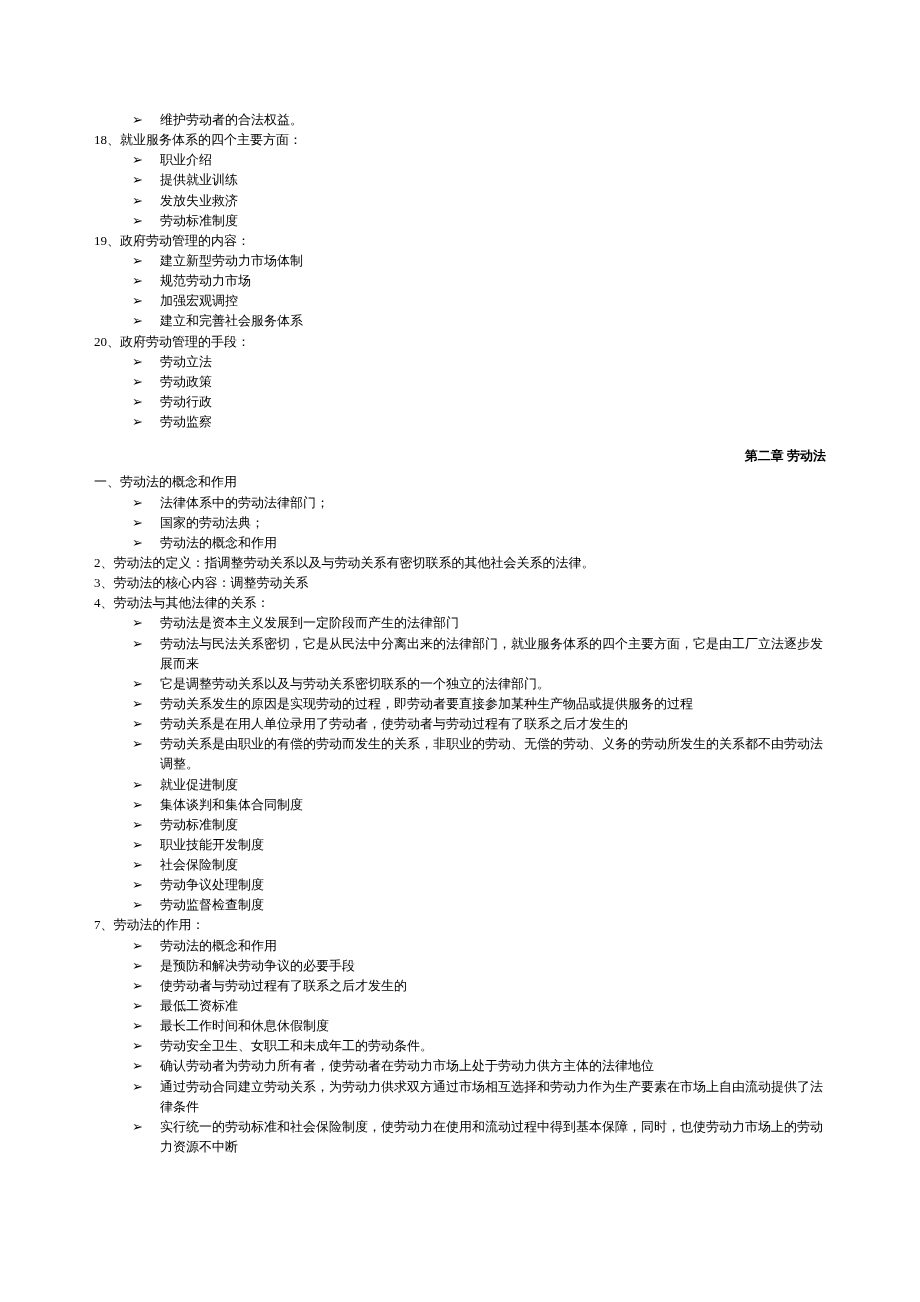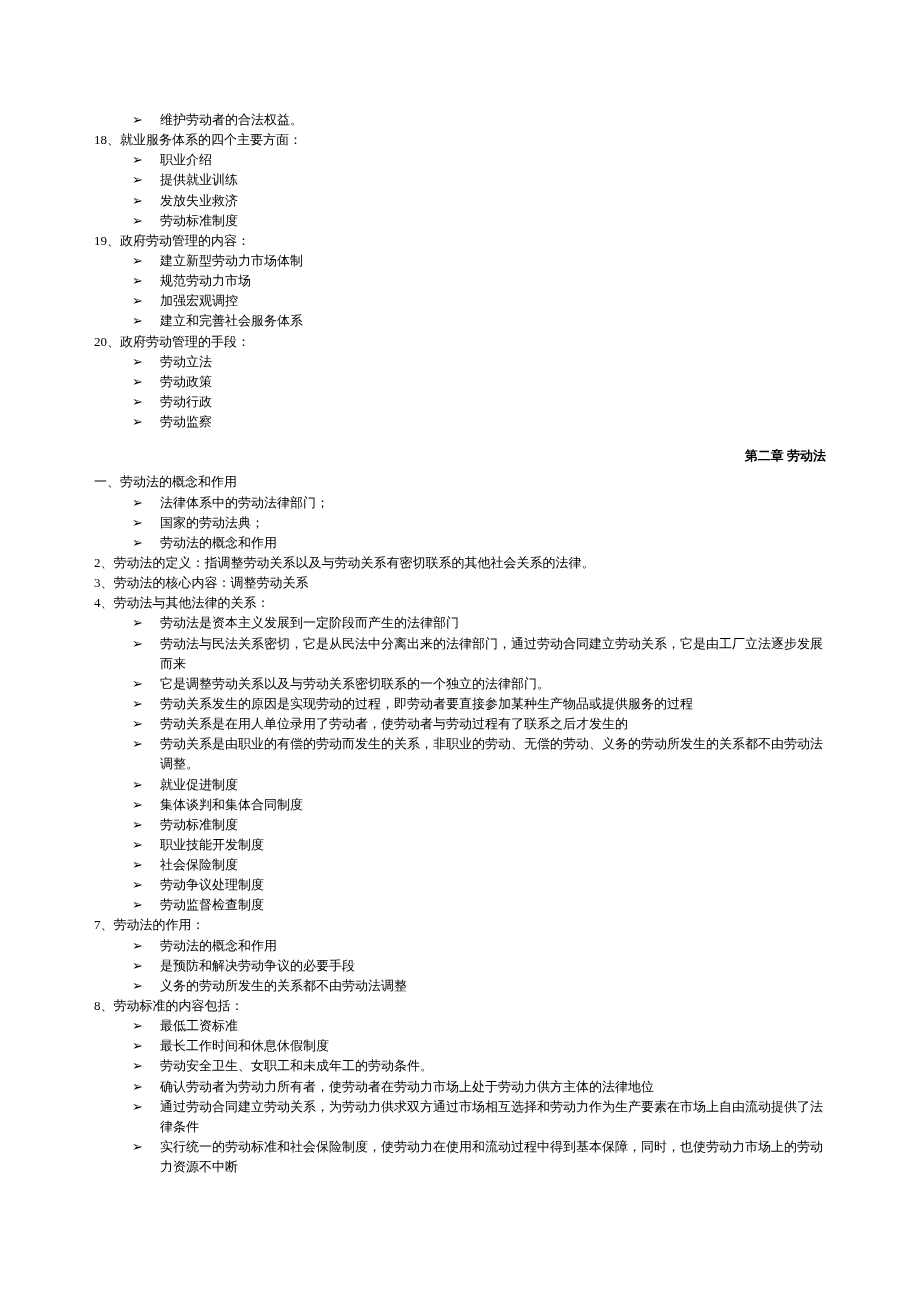--- a/index.html
+++ b/index.html
@@ -133,21 +133,21 @@
   <span class="line">3、劳动法的核心内容：调整劳动关系</span>
 
   <span class="line">4、劳动法与其他法律的关系：</span>
   <div>
       <div class="bullet-row">
         <span class="arrow">➢</span>
         <span class="txt">劳动法是资本主义发展到一定阶段而产生的法律部门</span>
       </div>
       <div class="bullet-row">
         <span class="arrow">➢</span>
-        <span class="txt">劳动法与民法关系密切，它是从民法中分离出来的法律部门，通过劳动合同建立劳动关系，它是由工厂立法逐步发展而来</span>
+        <span class="txt">劳动法与民法关系密切，它是从民法中分离出来的法律部门，就业服务体系的四个主要方面，它是由工厂立法逐步发展而来</span>
       </div>
       <div class="bullet-row">
         <span class="arrow">➢</span>
         <span class="txt">它是调整劳动关系以及与劳动关系密切联系的一个独立的法律部门。</span>
       </div>
     </div>
 
   <div>
       <div class="bullet-row">
         <span class="arrow">➢</span>
@@ -199,25 +199,24 @@
       <div class="bullet-row">
         <span class="arrow">➢</span>
         <span class="txt">劳动法的概念和作用</span>
       </div>
       <div class="bullet-row">
         <span class="arrow">➢</span>
         <span class="txt">是预防和解决劳动争议的必要手段</span>
       </div>
       <div class="bullet-row">
         <span class="arrow">➢</span>
-        <span class="txt">义务的劳动所发生的关系都不由劳动法调整</span>
-      </div>
-    </div>
-
-  <span class="line">8、劳动标准的内容包括：</span>
+        <span class="txt">使劳动者与劳动过程有了联系之后才发生的</span>
+      </div>
+    </div>
+
   <div>
       <div class="bullet-row">
         <span class="arrow">➢</span>
         <span class="txt">最低工资标准</span>
       </div>
       <div class="bullet-row">
         <span class="arrow">➢</span>
         <span class="txt">最长工作时间和休息休假制度</span>
       </div>
       <div class="bullet-row">

